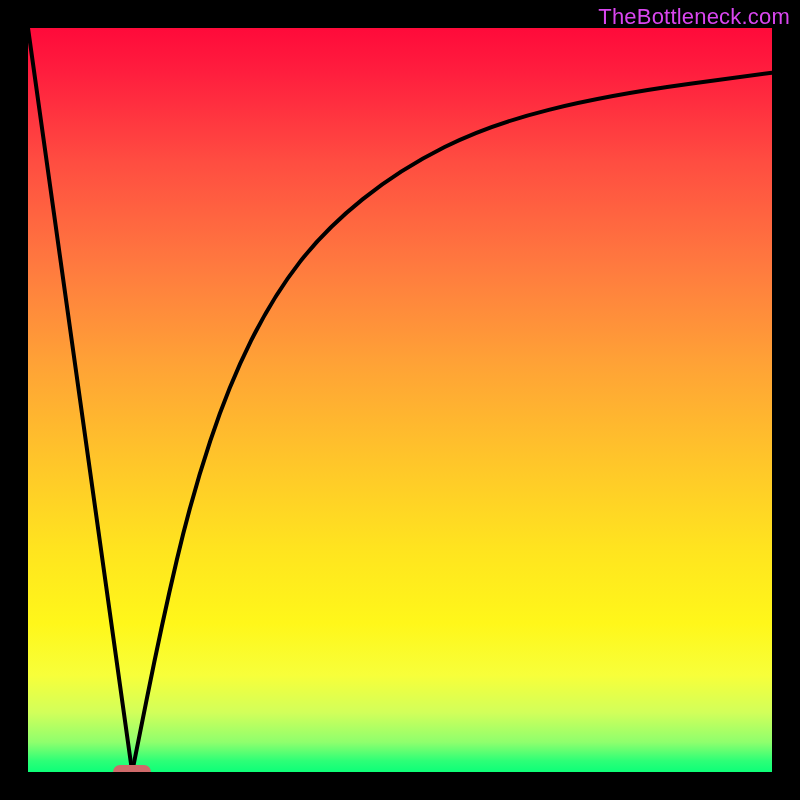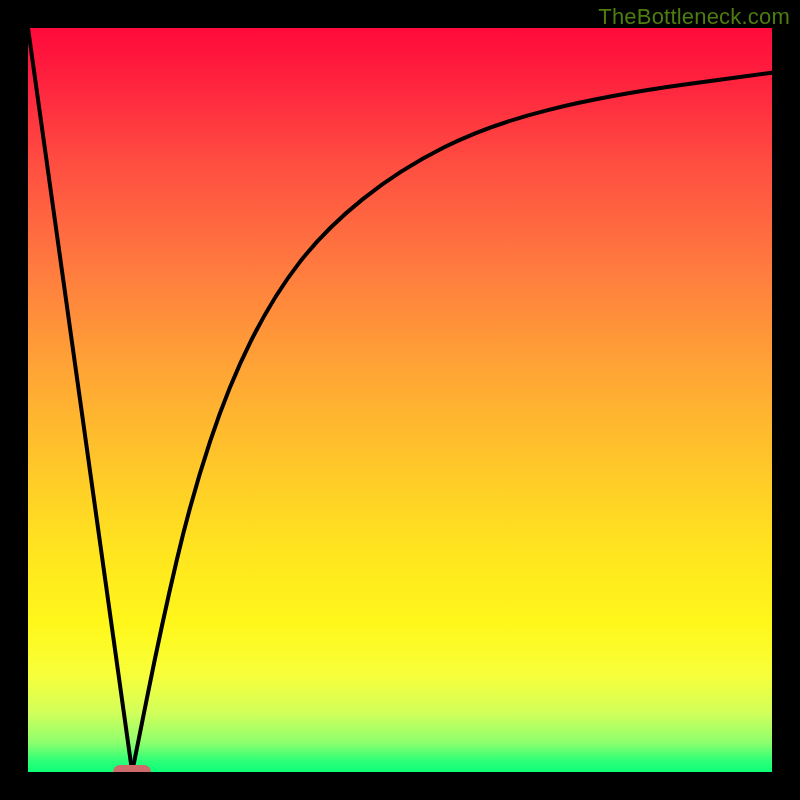--- a/index.html
+++ b/index.html
@@ -42,21 +42,21 @@
       #d2ff5a 92%,
       #8fff6d 96%,
       #2dff77 98.5%,
       #0dff78 100%
     );
   }
   .watermark {
     position: absolute;
     top: 4px;
     right: 10px;
-    color: #4d7c0f;
+    color: #d946ef;
     font-size: 22px;
     letter-spacing: 0.2px;
     user-select: none;
   }
   svg.curves {
     position: absolute;
     inset: 0;
   }
   .marker {
     position: absolute;

